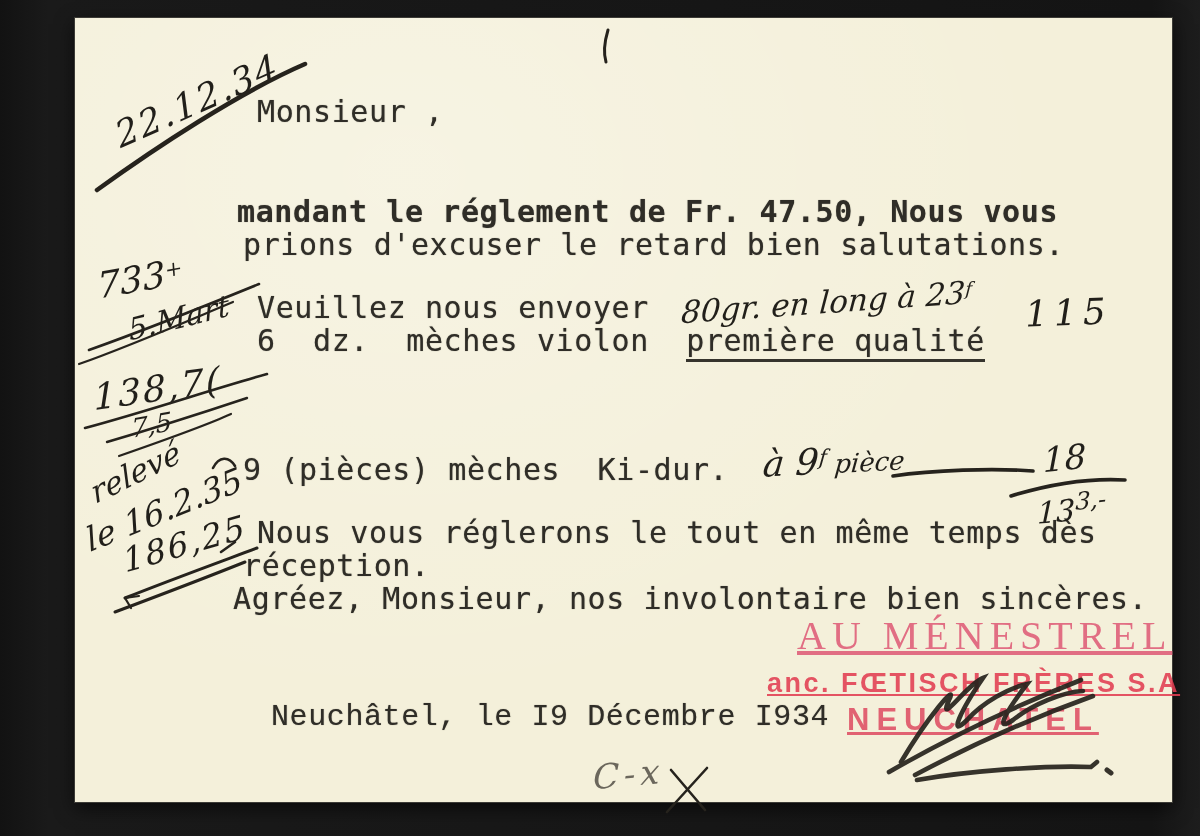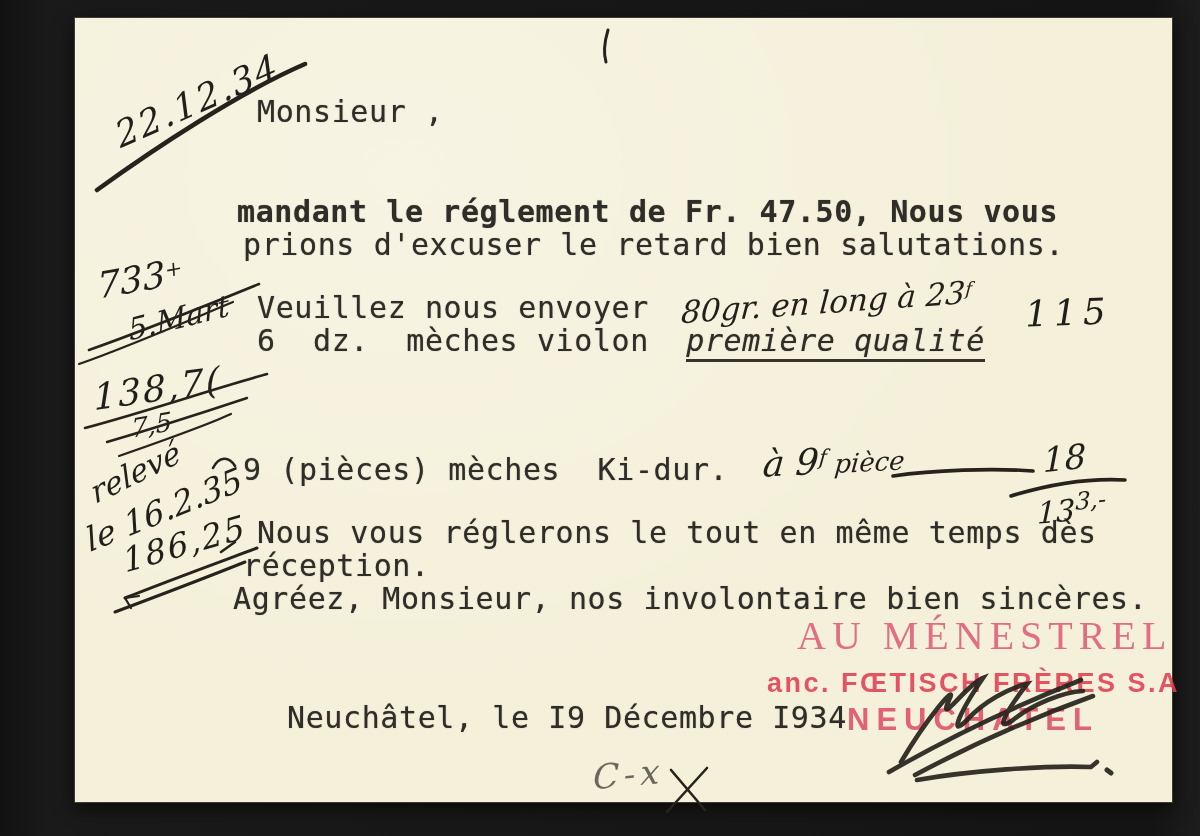--- a/index.html
+++ b/index.html
@@ -18,31 +18,31 @@
     box-shadow:0 0 0 1px #3c3b36, 0 6px 18px rgba(0,0,0,.65);
   }
   
   .typed{
     position:absolute;white-space:pre;
     font-family:"DejaVu Sans Mono", monospace;
     font-size:30px;letter-spacing:.6px;
     color:#2f2d27;
     text-shadow:0 0 1px rgba(47,45,39,.55);
   }
-  .u{border-bottom:3px solid #36342d;padding-bottom:1px;font-style:italic;}
+  .u{border-bottom:3px solid #36342d;padding-bottom:1px;}
   
   .hw{
     position:absolute;white-space:pre;
     font-family:"DejaVu Serif", serif;font-style:italic;
     color:#211f1a;
   }
   .hw .sup{font-size:.58em;vertical-align:38%;}
   .pencil{color:#6b675c;text-shadow:none;}
   
-  .stamp{position:absolute;white-space:pre;}
+  .stamp{position:absolute;white-space:pre;text-decoration:underline;}
   .stamp-serif{
     font-family:"Liberation Serif", serif;
     font-size:40px;letter-spacing:6px;color:#e0607a;opacity:.9;
   }
   .stamp-sans{
     font-family:"Liberation Sans", sans-serif;font-weight:bold;
     font-size:27px;letter-spacing:2.5px;color:#e23e52;opacity:.88;
   }
   .stamp-neu{
     font-family:"Liberation Sans", sans-serif;font-weight:bold;
@@ -59,21 +59,21 @@
 
     <div class="typed" style="left:182px;top:76px;">Monsieur ,</div>
     <div class="typed" style="left:162px;top:176px;font-weight:bold;">mandant le réglement de Fr. 47.50, Nous vous</div>
     <div class="typed" style="left:168px;top:209px;">prions d'excuser le retard bien salutations.</div>
     <div class="typed" style="left:182px;top:272px;">Veuillez nous envoyer</div>
     <div class="typed" style="left:182px;top:305px;"><span>6  dz.  mèches violon  </span><span class="u">première qualité</span></div>
     <div class="typed" style="left:168px;top:434px;">9 (pièces) mèches  Ki-dur.</div>
     <div class="typed" style="left:168px;top:530px;">réception.</div>
     <div class="typed" style="left:182px;top:497px;">Nous vous réglerons le tout en même temps dès</div>
     <div class="typed" style="left:158px;top:563px;">Agréez, Monsieur, nos involontaire bien sincères.</div>
-    <div class="typed" style="left:212px;top:682px;">Neuchâtel, le I9 Décembre I934</div>
+    <div class="typed" style="left:196px;top:682px;font-family:Liberation Mono, monospace;">Neuchâtel, le I9 Décembre I934</div>
 
     <div class="stamp stamp-serif" style="left:722px;top:594px;">AU MÉNESTREL</div>
     <div class="stamp stamp-sans" style="left:692px;top:650px;">anc. FŒTISCH FRÈRES S.A</div>
     <div class="stamp stamp-neu" style="left:772px;top:684px;">NEUCHATEL</div>
 
     <div class="hw" style="left:34px;top:62px;font-size:36px;letter-spacing:2px;transform:rotate(-24deg) skewX(-6deg);">22.12.34</div>
 
     <div class="hw" style="left:22px;top:240px;font-size:36px;transform:rotate(-10deg) skewX(-6deg);"><span>733</span><span class="sup">+</span></div>
 
     <div class="hw" style="left:52px;top:282px;font-size:30px;transform:rotate(-14deg) skewX(-8deg);">5.Mart</div>

